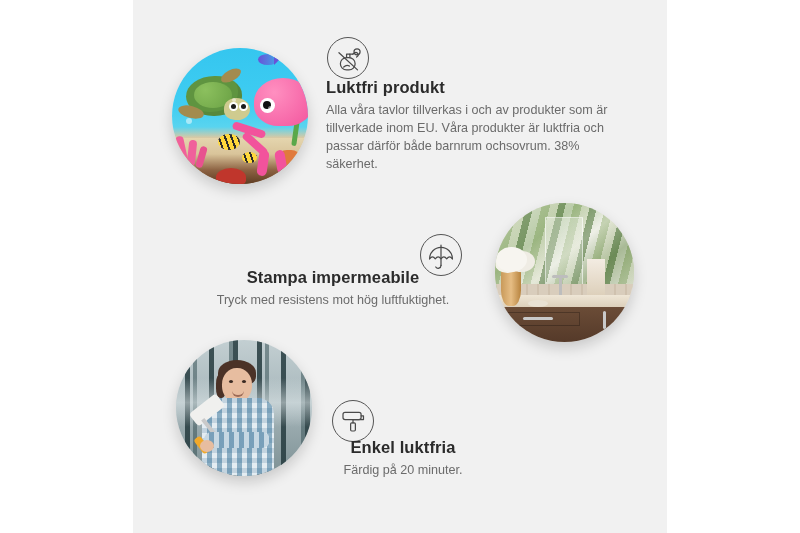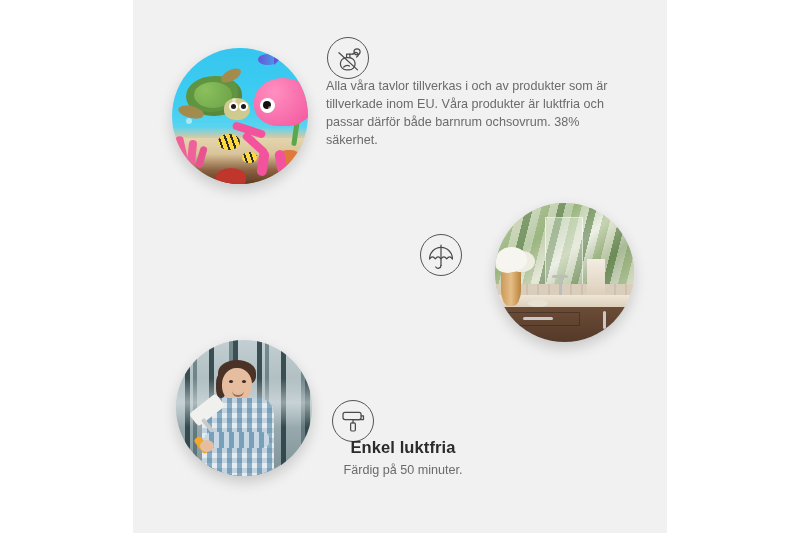--- a/index.html
+++ b/index.html
@@ -256,20 +256,21 @@
       <path d="M19.5 20.5 v-3.5 h3.5 v3.5"></path>
       <path d="M23 17 h3"></path>
       <path d="M26 17 q3 -3 5 -1 q2 2 -1 4"></path>
       <circle cx="30.5" cy="14.5" r="3.2"></circle>
       <path d="M16.5 30.5 q3 -3 6 -1"></path>
       <line x1="11.5" y1="15.5" x2="31" y2="33.5"></line>
     </svg>
   </div>
 
   <div class="block left b1">
+    <h3>Luktfri produkt</h3>
     <p>Alla våra tavlor tillverkas i och av produkter som är tillverkade inom EU. Våra produkter är luktfria och passar därför både barnrum ochsovrum. 38% säkerhet.</p>
   </div>
 
   <div class="photo photo-bath">
     <div class="bath-wall"></div>
     <div class="bath-mirror"></div>
     <div class="bath-splash"></div>
     <div class="bath-counter"></div>
     <div class="bath-vanity">
       <span class="drawer"></span>
@@ -286,20 +287,24 @@
   <div class="icon-badge" style="left:420px; top:234px;">
     <svg viewBox="0 0 42 42" fill="none" stroke="#4a4a4a" stroke-width="1.3" stroke-linecap="round" stroke-linejoin="round">
       <path d="M9 25 a12 12 0 0 1 24 0"></path>
       <path d="M9 25 q3 -4 6 0 q3 -4 6 0 q3 -4 6 0 q3 -4 6 0"></path>
       <line x1="21" y1="13" x2="21" y2="32"></line>
       <path d="M21 32 a3 3 0 0 1 -5.5 1.6"></path>
       <line x1="21" y1="13" x2="21" y2="10.5"></line>
     </svg>
   </div>
 
+  <div class="block center b2">
+    <h3>Stampa impermeabile</h3>
+    <p>Tryck med resistens mot hög luftfuktighet.</p>
+  </div>
 
   <div class="photo photo-forest">
     <div class="trees"></div>
     <div class="fog"></div>
     <div class="woman-hair"></div>
     <div class="woman-head"></div>
     <div class="woman-eye l"></div>
       <div class="woman-eye r"></div>
     <div class="woman-smile"></div>
     <div class="woman-body"></div>
@@ -314,16 +319,16 @@
     <svg viewBox="0 0 42 42" fill="none" stroke="#4a4a4a" stroke-width="1.3" stroke-linecap="round" stroke-linejoin="round">
       <rect x="10.5" y="12" width="19" height="7.5" rx="2.2"></rect>
       <path d="M29.5 15.5 h2.5 v4 h-11"></path>
       <path d="M21 19.5 v3.5"></path>
       <rect x="18.5" y="23" width="5" height="8.5" rx="1.2"></rect>
     </svg>
   </div>
 
   <div class="block center b3">
     <h3>Enkel luktfria</h3>
-    <p>Färdig på 50 minuter.</p>
+    <p>Färdig på 20 minuter.</p>
   </div>
 
 </div>
 
 </body></html>

